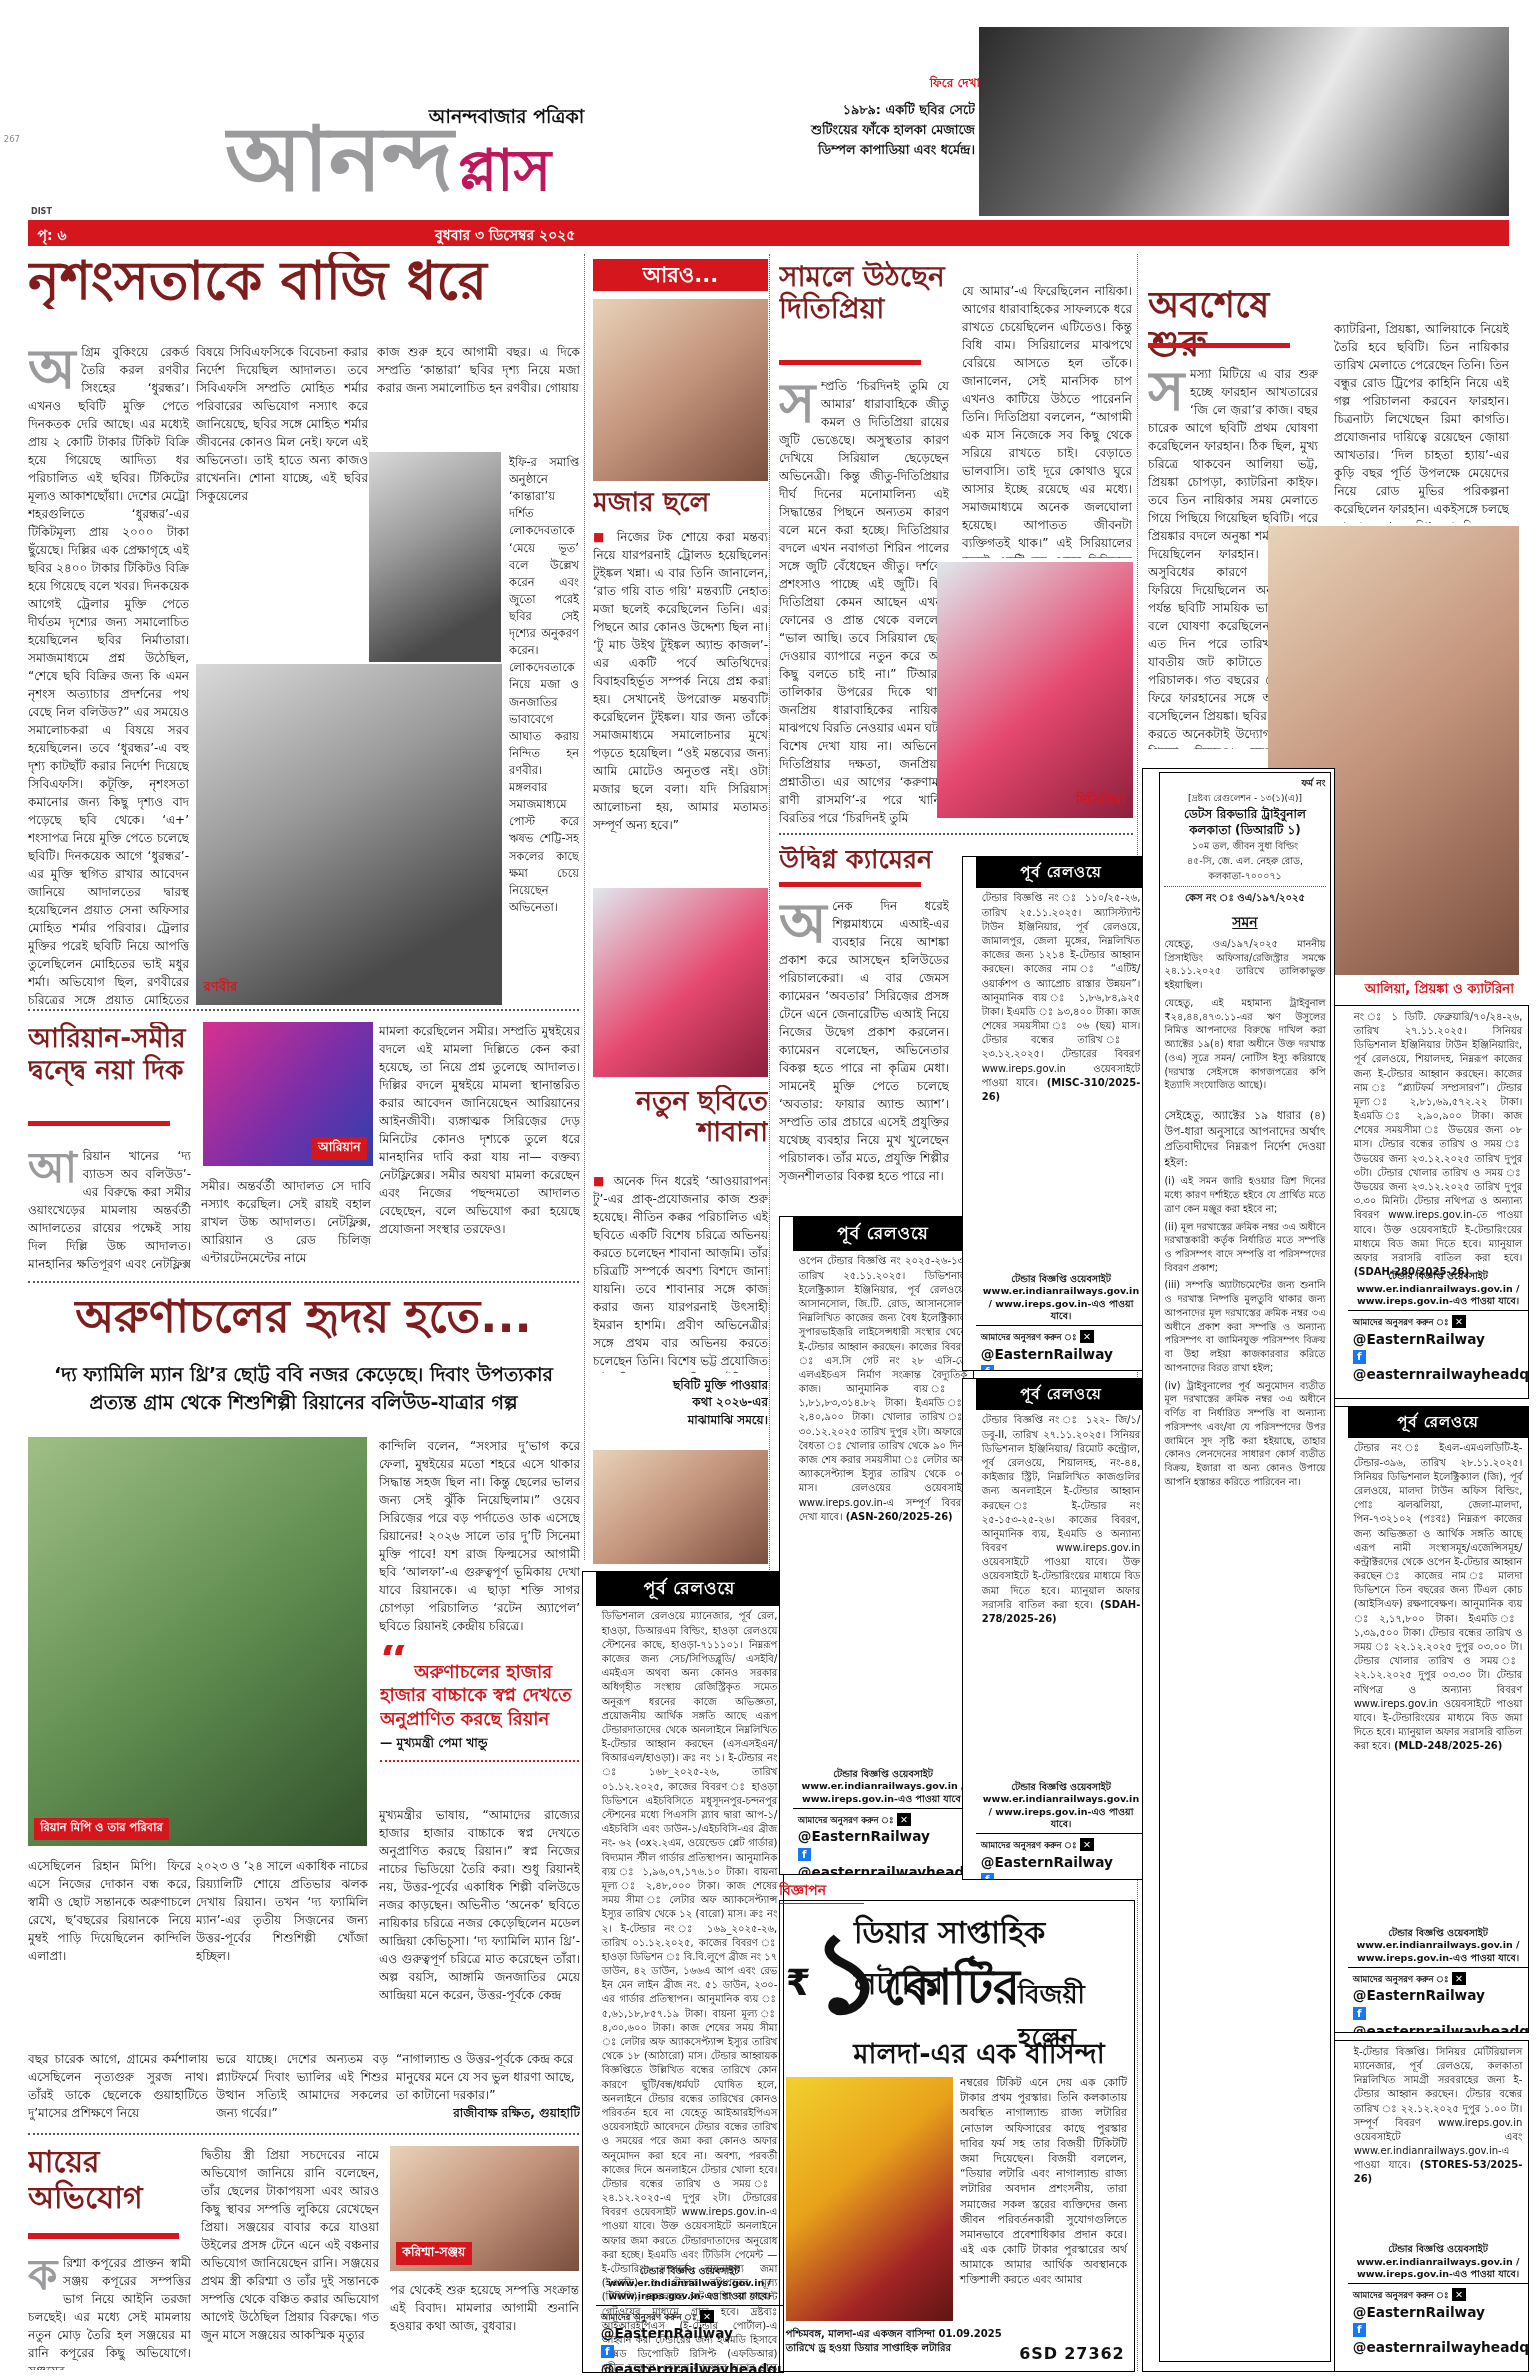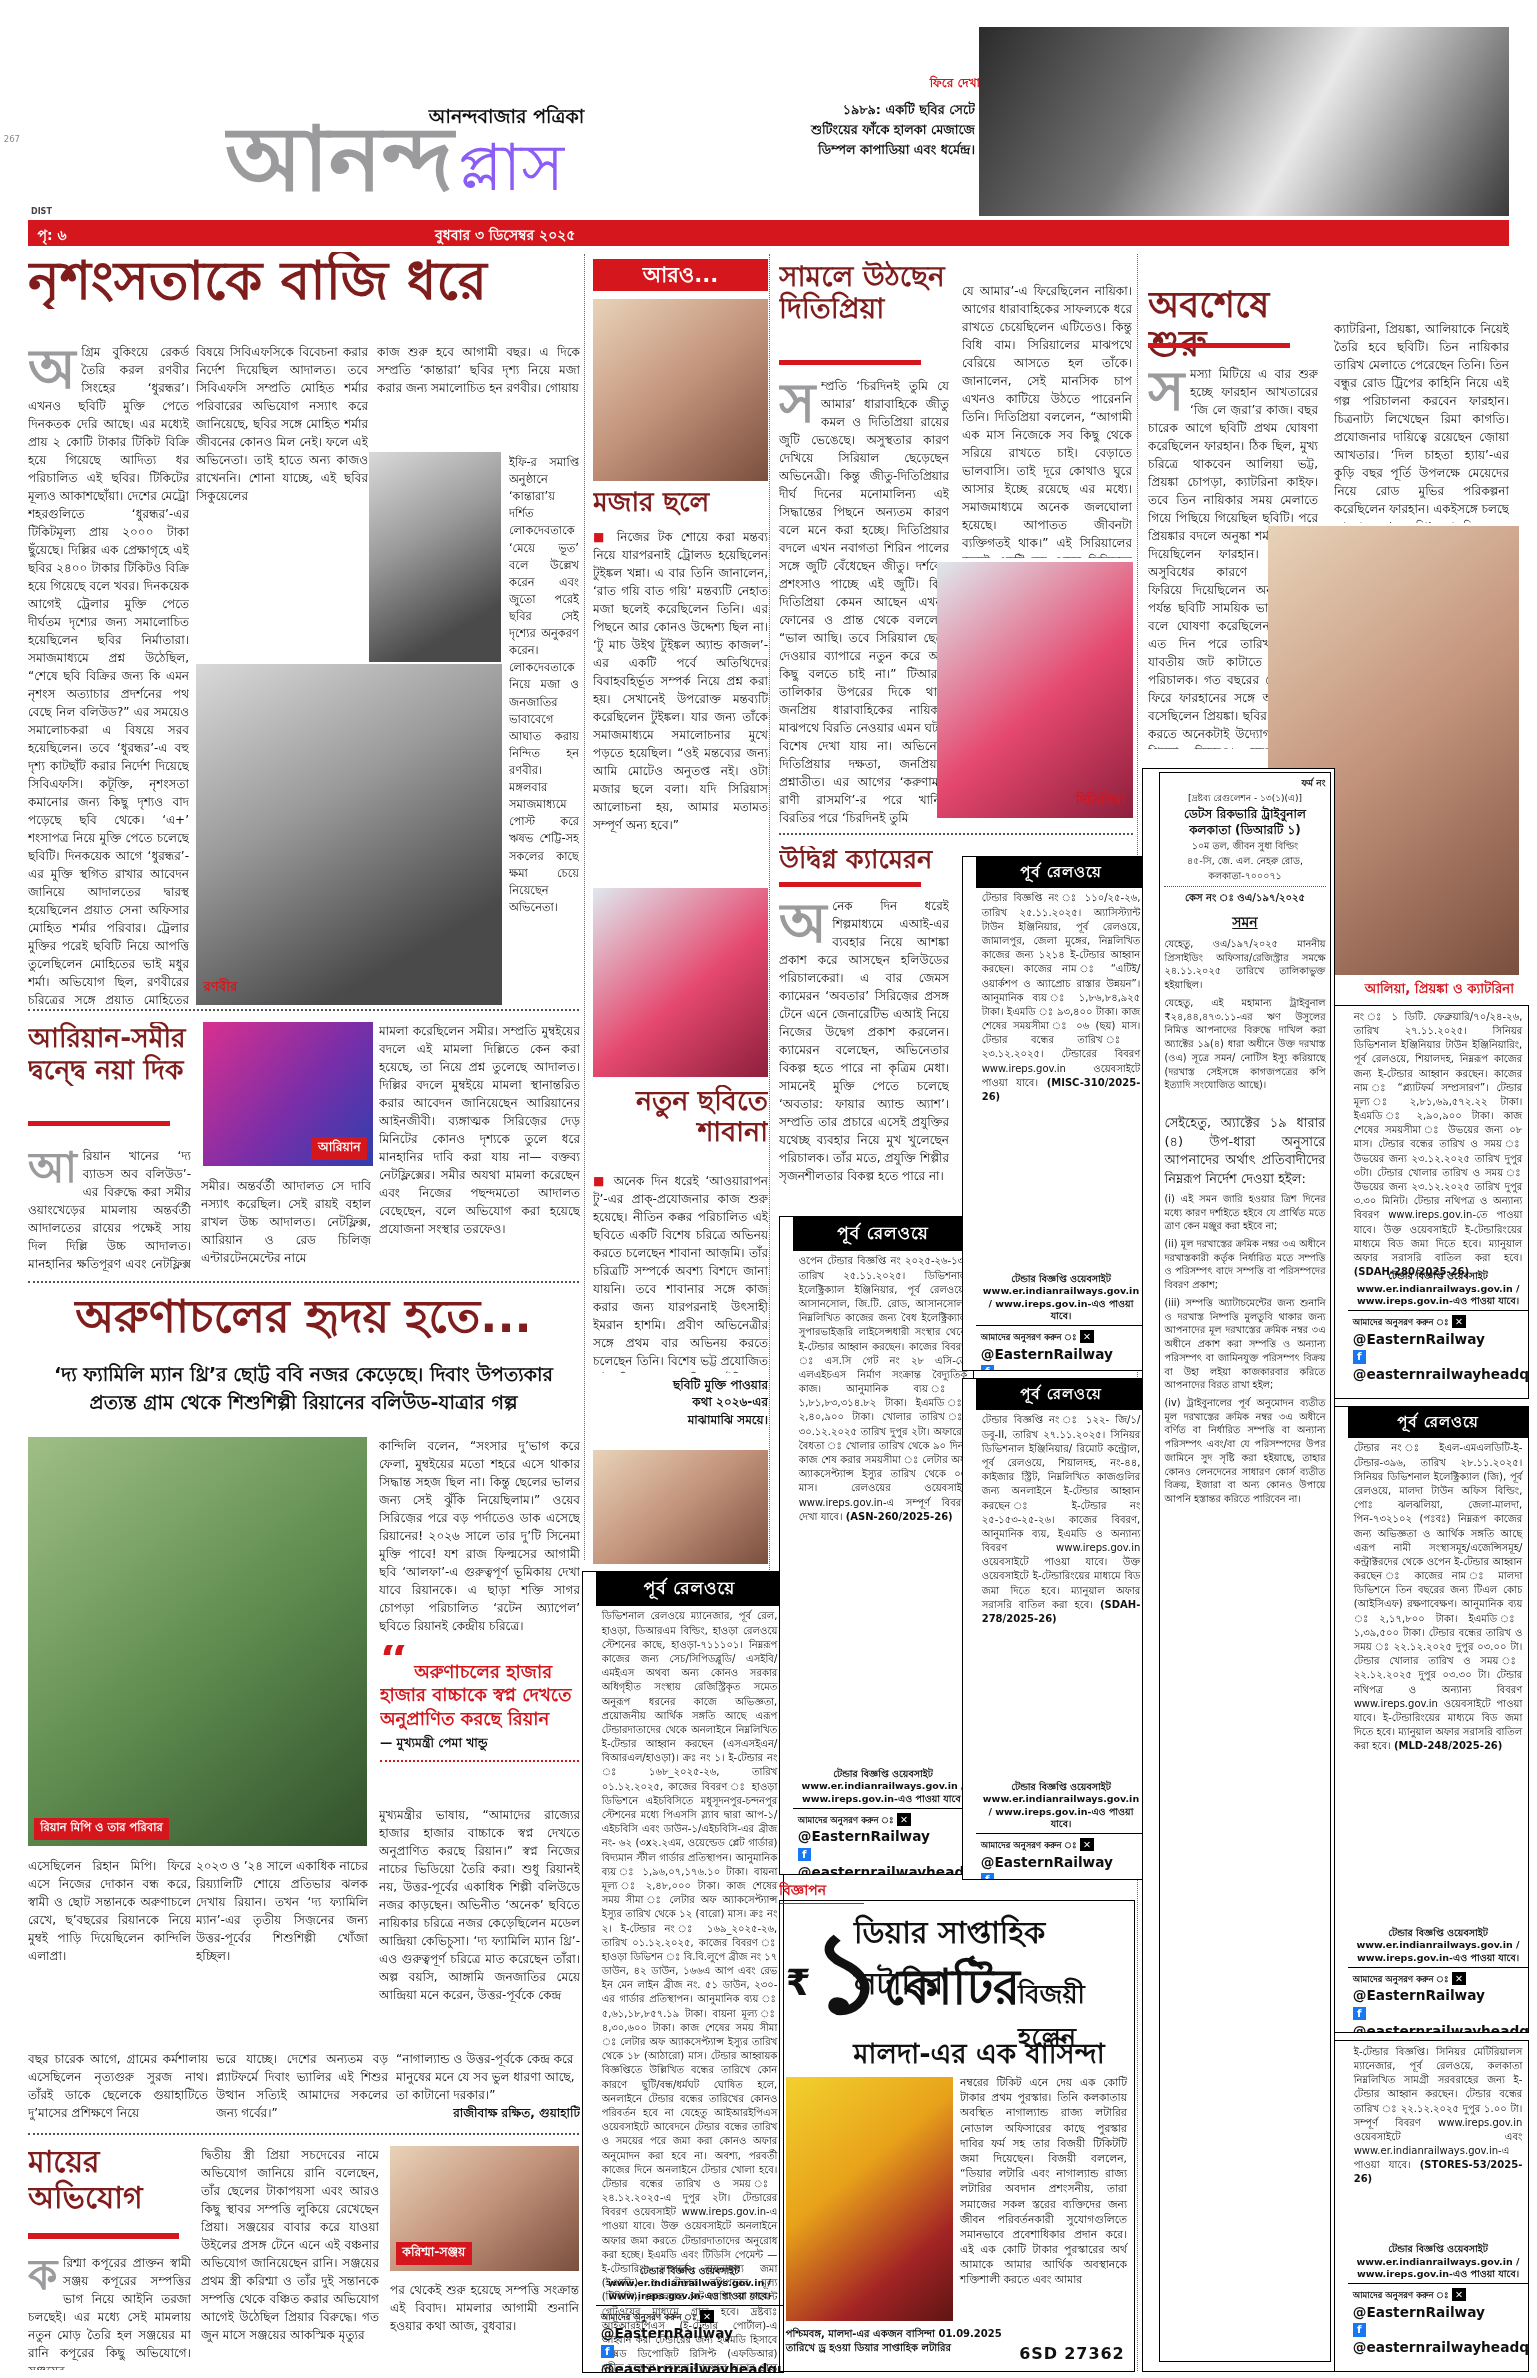--- a/index.html
+++ b/index.html
@@ -39,21 +39,21 @@
 </style>
 </head>
 <body>
 
 <div class="abs" style="left:3.8px;top:134px;width:21px;font-size:8.5px;color:#888;">267</div>
 <div class="abs" style="left:31px;top:207px;width:47px;font-size:8px;color:#444;font-weight:bold;">DIST</div>
 
 <div class="abs center" style="left:265px;top:102px;width:483px;font-size:19px;font-weight:bold;">আনন্দবাজার পত্রিকা</div>
 <div class="abs" style="left:225px;top:115px;width:662px;height:106px;white-space:nowrap;">
   <span style="font-size:89px;font-weight:bold;color:#9b9b9e;line-height:1;">আনন্দ</span>
-  <span style="font-size:65px;font-weight:normal;color:#8b5cf6;line-height:1;">প্লাস</span>
+  <span style="font-size:57px;font-weight:bold;color:#be185d;line-height:1;">প্লাস</span>
 </div>
 
 <div class="abs right red b" style="left:833px;top:74px;width:147px;font-size:12px;">ফিরে দেখা</div>
 <div class="abs right" style="left:795px;top:100px;width:180px;font-size:12.8px;font-weight:600;line-height:1.55;">১৯৮৯: একটি ছবির সেটে শুটিংয়ের ফাঁকে হালকা মেজাজে ডিম্পল কাপাডিয়া এবং ধর্মেন্দ্র।</div>
 <div class="photo bw" style="left:979px;top:26.5px;width:530px;height:189px;"></div>
 
 <div class="abs" style="left:28px;top:220px;width:1481px;height:25.6px;background:#d6161d;color:#fff;font-weight:bold;font-size:14px;">
   <span style="position:absolute;left:9.5px;top:3.8px;">পৃ: ৬</span>
   <span style="position:absolute;left:407px;top:3.8px;">বুধবার ৩ ডিসেম্বর ২০২৫</span>
 </div>
@@ -182,21 +182,21 @@
   <div style="border:0.9px solid #000;margin:2.8px;padding:2.8px 4.7px;height:1583px;overflow:hidden;">
     <div class="right" style="font-size:9px;font-weight:bold;">ফর্ম নং</div>
     <div class="center" style="font-size:9px;">[দ্রষ্টব্য রেগুলেশন - ১৩(১)(এ)]</div>
     <div class="center b" style="font-size:12px;line-height:1.3;margin-top:1.9px;">ডেটস রিকভারি ট্রাইবুনাল কলকাতা (ডিআরটি ১)</div>
     <div class="center" style="font-size:9.5px;">১০ম তল, জীবন সুধা বিল্ডিং</div>
     <div class="center" style="font-size:9.5px;border-bottom:0.9px dotted #555;padding-bottom:2.8px;">৪৫-সি, জে. এল. নেহরু রোড, কলকাতা-৭০০০৭১</div>
     <div class="center b" style="font-size:10px;margin-top:2.8px;">কেস নং ঃ ওএ/১৯৭/২০২৫</div>
     <div class="center b" style="font-size:14px;text-decoration:underline;margin:3.8px 0 1.9px;">সমন</div>
     <div class="jt" style="font-size:9.7px;line-height:1.42;">যেহেতু, ওএ/১৯৭/২০২৫ মাননীয় প্রিসাইডিং অফিসার/রেজিস্ট্রার সমক্ষে ২৪.১১.২০২৫ তারিখে তালিকাভুক্ত হইয়াছিল।</div>
     <div class="jt" style="font-size:9.7px;line-height:1.42;margin-top:3.8px;">যেহেতু, এই মহামান্য ট্রাইবুনাল ₹২৪,৪৪,৪৭৩.১১-এর ঋণ উসুলের নিমিত্ত আপনাদের বিরুদ্ধে দাখিল করা অ্যাক্টের ১৯(৪) ধারা অধীনে উক্ত দরখাস্ত (ওএ) সূত্রে সমন/ নোটিস ইস্যু করিয়াছে (দরখাস্ত সেইসঙ্গে কাগজপত্রের কপি ইত্যাদি সংযোজিত আছে)।</div>
-    <div class="jt" style="font-size:13px;line-height:1.42;margin-top:22px;">সেইহেতু, অ্যাক্টের ১৯ ধারার (৪) উপ-ধারা অনুসারে আপনাদের অর্থাৎ প্রতিবাদীদের নিম্নরূপ নির্দেশ দেওয়া হইল:</div>
+    <div class="jt" style="font-size:11px;line-height:1.42;margin-top:16px;">সেইহেতু, অ্যাক্টের ১৯ ধারার (৪) উপ-ধারা অনুসারে আপনাদের অর্থাৎ প্রতিবাদীদের নিম্নরূপ নির্দেশ দেওয়া হইল:</div>
     <div class="jt" style="font-size:9.7px;line-height:1.42;margin-top:3.8px;">(i) এই সমন জারি হওয়ার ত্রিশ দিনের মধ্যে কারণ দর্শাইতে হইবে যে প্রার্থিত মতে ত্রাণ কেন মঞ্জুর করা হইবে না;</div>
     <div class="jt" style="font-size:9.7px;line-height:1.42;margin-top:3.8px;">(ii) মূল দরখাস্তের ক্রমিক নম্বর ৩এ অধীনে দরখাস্তকারী কর্তৃক নির্ধারিত মতে সম্পত্তি ও পরিসম্পৎ বাদে সম্পত্তি বা পরিসম্পদের বিবরণ প্রকাশ;</div>
     <div class="jt" style="font-size:9.7px;line-height:1.42;margin-top:3.8px;">(iii) সম্পত্তি অ্যাটাচমেন্টের জন্য শুনানি ও দরখাস্ত নিষ্পত্তি মুলতুবি থাকার জন্য আপনাদের মূল দরখাস্তের ক্রমিক নম্বর ৩এ অধীনে প্রকাশ করা সম্পত্তি ও অন্যান্য পরিসম্পৎ বা জামিনযুক্ত পরিসম্পৎ বিক্রয় বা উহা লইয়া কাজকারবার করিতে আপনাদের বিরত রাখা হইল;</div>
     <div class="jt" style="font-size:9.7px;line-height:1.42;margin-top:3.8px;">(iv) ট্রাইবুনালের পূর্ব অনুমোদন ব্যতীত মূল দরখাস্তের ক্রমিক নম্বর ৩এ অধীনে বর্ণিত বা নির্ধারিত সম্পত্তি বা অন্যান্য পরিসম্পৎ এবং/বা যে পরিসম্পদের উপর জামিনে সুদ সৃষ্টি করা হইয়াছে, তাহার কোনও লেনদেনের সাধারণ কোর্স ব্যতীত বিক্রয়, ইজারা বা অন্য কোনও উপায়ে আপনি হস্তান্তর করিতে পারিবেন না।</div>
   </div>
 </div>
 
 <div class="tbox" style="left:1334px;top:1005px;width:180px;height:392px;">
   <div class="tbody" style="height:256px;">
     <span>নং ঃ ১ ডিটি. ফেব্রুয়ারি/৭০/২৪-২৬, তারিখ ২৭.১১.২০২৫। সিনিয়র ডিভিশনাল ইঞ্জিনিয়ার টাউন ইঞ্জিনিয়ারিং, পূর্ব রেলওয়ে, শিয়ালদহ, নিম্নরূপ কাজের জন্য ই-টেন্ডার আহ্বান করছেন। কাজের নাম ঃ “প্ল্যাটফর্ম সম্প্রসারণ”। টেন্ডার মূল্য ঃ ২,৮১,৬৯,৫৭২.২২ টাকা। ইএমডি ঃ ২,৯০,৯০০ টাকা। কাজ শেষের সময়সীমা ঃ উভয়ের জন্য ০৮ মাস। টেন্ডার বন্ধের তারিখ ও সময় ঃ উভয়ের জন্য ২৩.১২.২০২৫ তারিখ দুপুর ৩টা। টেন্ডার খোলার তারিখ ও সময় ঃ উভয়ের জন্য ২৩.১২.২০২৫ তারিখ দুপুর ৩.৩০ মিনিট। টেন্ডার নথিপত্র ও অন্যান্য বিবরণ www.ireps.gov.in-তে পাওয়া যাবে। উক্ত ওয়েবসাইটে ই-টেন্ডারিংয়ের মাধ্যমে বিড জমা দিতে হবে। ম্যানুয়াল অফার সরাসরি বাতিল করা হবে।</span>

